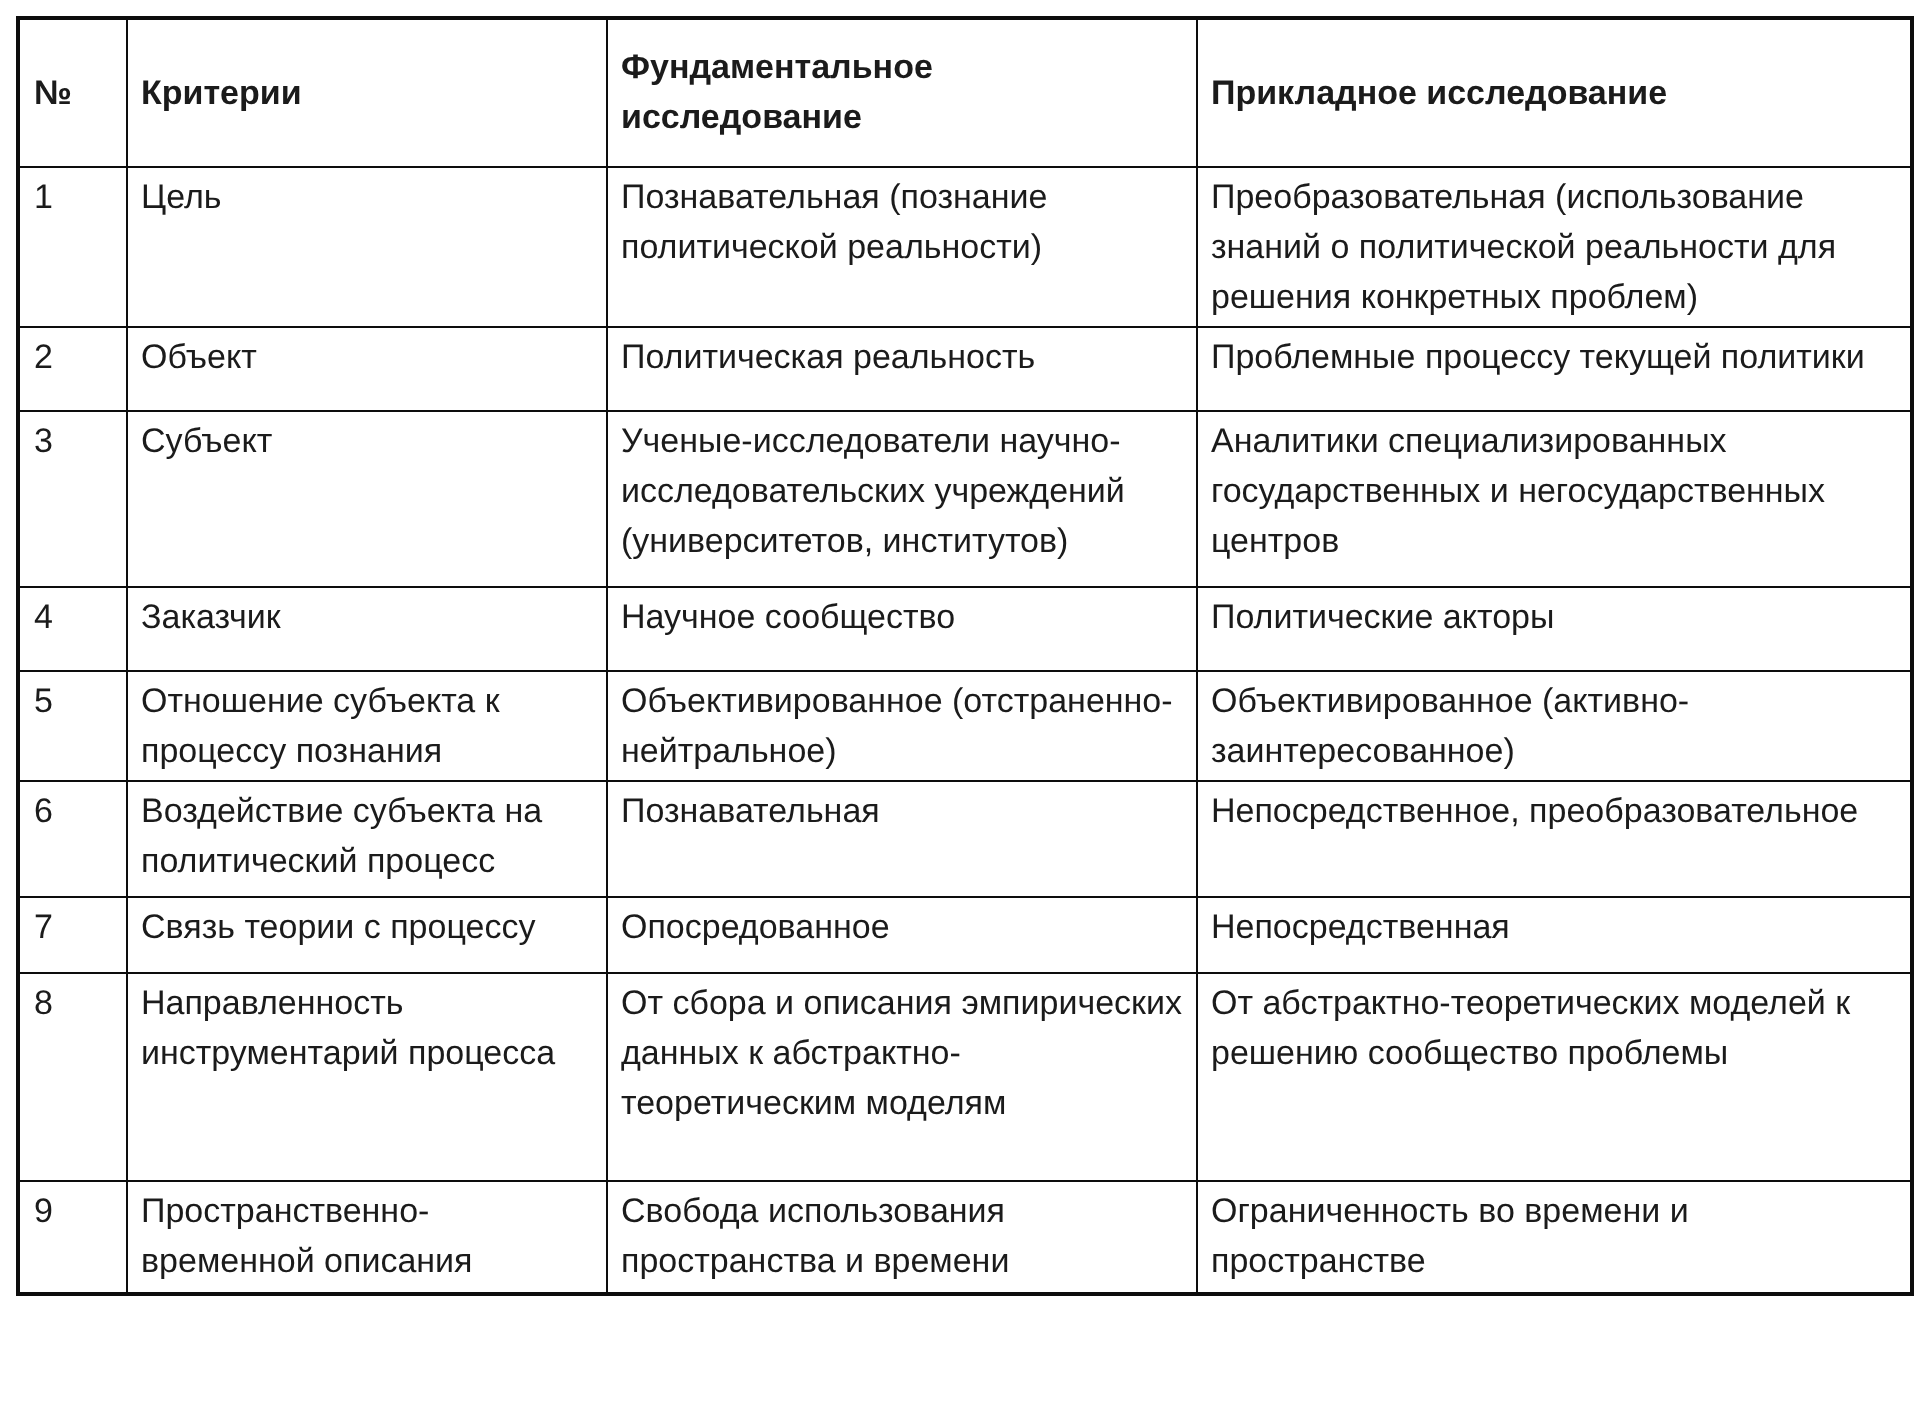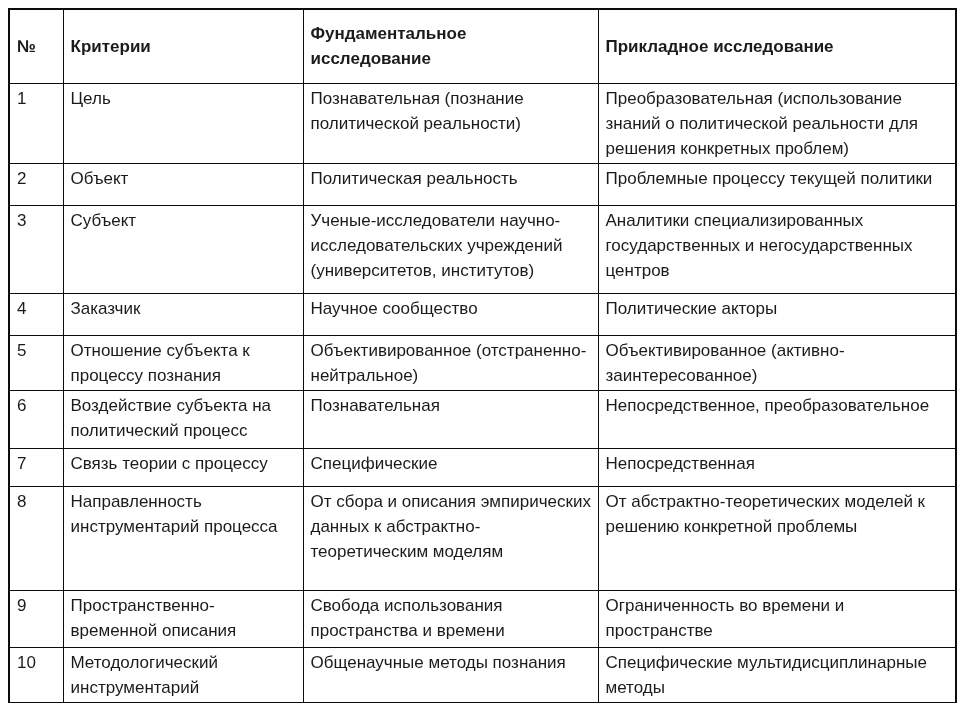--- a/index.html
+++ b/index.html
@@ -99,36 +99,30 @@
       </tr>
       <tr style="height:58px">
         <td>6</td>
         <td>Воздействие субъекта на политический процесс</td>
         <td>Познавательная</td>
         <td>Непосредственное, преобразовательное</td>
       </tr>
       <tr style="height:38px">
         <td>7</td>
         <td>Связь теории с процессу</td>
-        <td>Специфические</td>
+        <td>Опосредованное</td>
         <td>Непосредственная</td>
       </tr>
       <tr style="height:104px">
         <td>8</td>
         <td>Направленность инструментарий процесса</td>
         <td>От сбора и описания эмпирических данных к абстрактно-теоретическим моделям</td>
-        <td>От абстрактно-теоретических моделей к решению конкретной проблемы</td>
+        <td>От абстрактно-теоретических моделей к решению сообщество проблемы</td>
       </tr>
       <tr style="height:57px">
         <td>9</td>
         <td>Пространственно-временной описания</td>
         <td>Свобода использования пространства и времени</td>
         <td>Ограниченность во времени и пространстве</td>
       </tr>
-      <tr style="height:55px">
-        <td>10</td>
-        <td>Методологический инструментарий</td>
-        <td>Общенаучные методы познания</td>
-        <td>Специфические мультидисциплинарные методы</td>
-      </tr>
     </tbody>
   </table>
 </div>
 
 </body></html>

